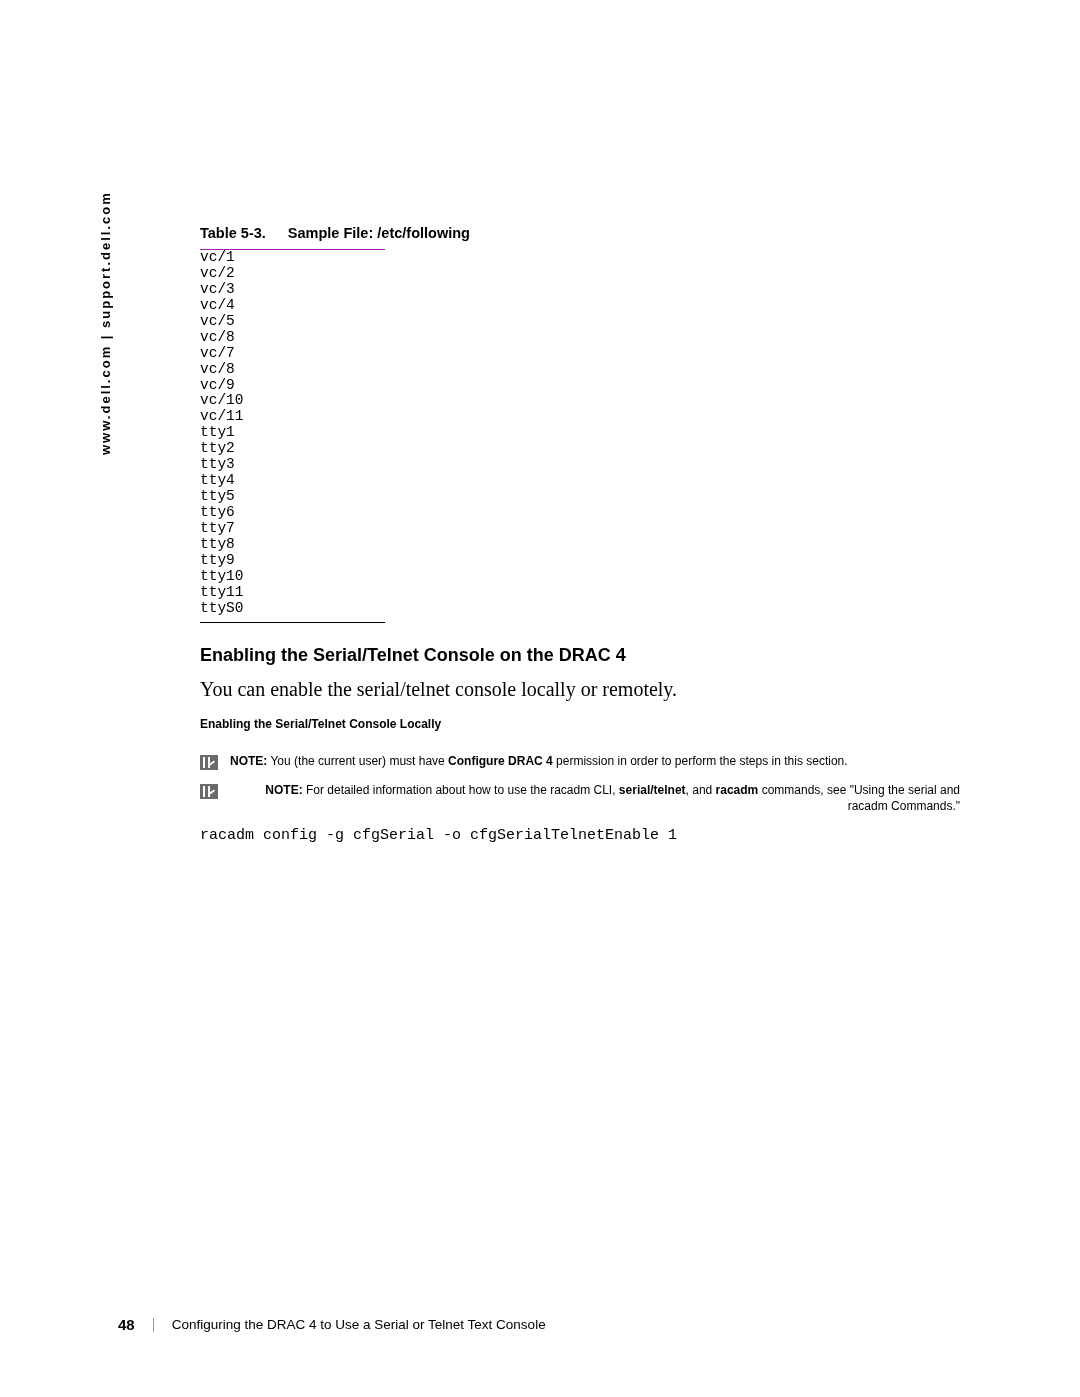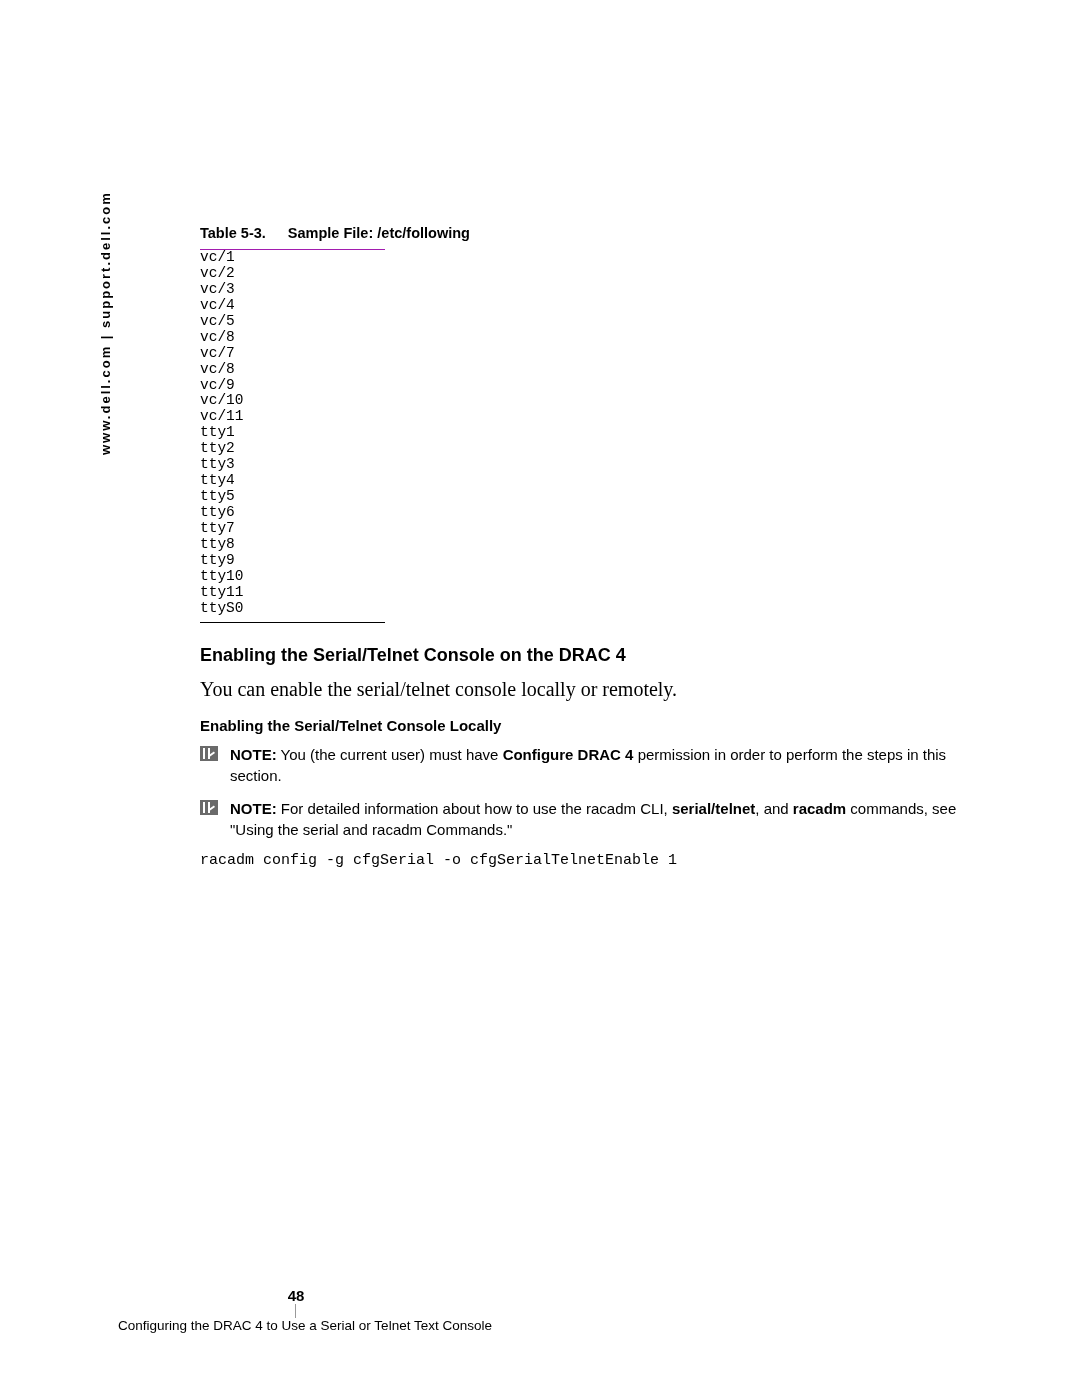--- a/index.html
+++ b/index.html
@@ -53,23 +53,23 @@
       margin-top: 4px;
       margin-bottom: 10px;
     }
     .body-text {
       font-family: Georgia, "Times New Roman", serif;
       font-size: 20px;
       line-height: 1.35;
       margin-bottom: 14px;
     }
     .subsection-heading {
-      font-size: 15px;
-      font-weight: bold;
-      margin-bottom: 10px;
+      font-size: 12px;
+      font-weight: bold;
+      margin-bottom: 22px;
     }
     .note-row {
       display: flex;
       align-items: flex-start;
       margin-bottom: 12px;
     }
     .note-icon {
       width: 18px;
       height: 15px;
       background: #6a6a6a;
@@ -88,43 +88,43 @@
     }
     .note-icon::after {
       content: "";
       position: absolute;
       right: 3px; top: 7px;
       width: 6px; height: 2px;
       background: #fff;
       transform: rotate(-35deg);
     }
     .note-text {
-      font-size: 15px;
+      font-size: 12px;
       line-height: 1.4;
+      text-align: right;
     }
     .note-text .nlabel { font-weight: bold; }
     .note-text .bold { font-weight: bold; }
     .racadm-bold {
       font-family: Georgia, "Times New Roman", serif;
       font-weight: bold;
     }
     .cmd-line {
       font-family: "Courier New", Courier, monospace;
       font-size: 15px;
       margin-bottom: 10px;
       white-space: pre;
     }
     .footer {
       position: absolute;
       left: 118px;
       bottom: 64px;
       font-size: 13.5px;
       display: flex;
       align-items: center;
-      flex-direction: column;
     }
     .footer .pagenum {
       font-weight: bold;
       font-size: 15px;
       margin-right: 18px;
     }
     .footer .divider {
       width: 1px;
       height: 14px;
       background: #999;

